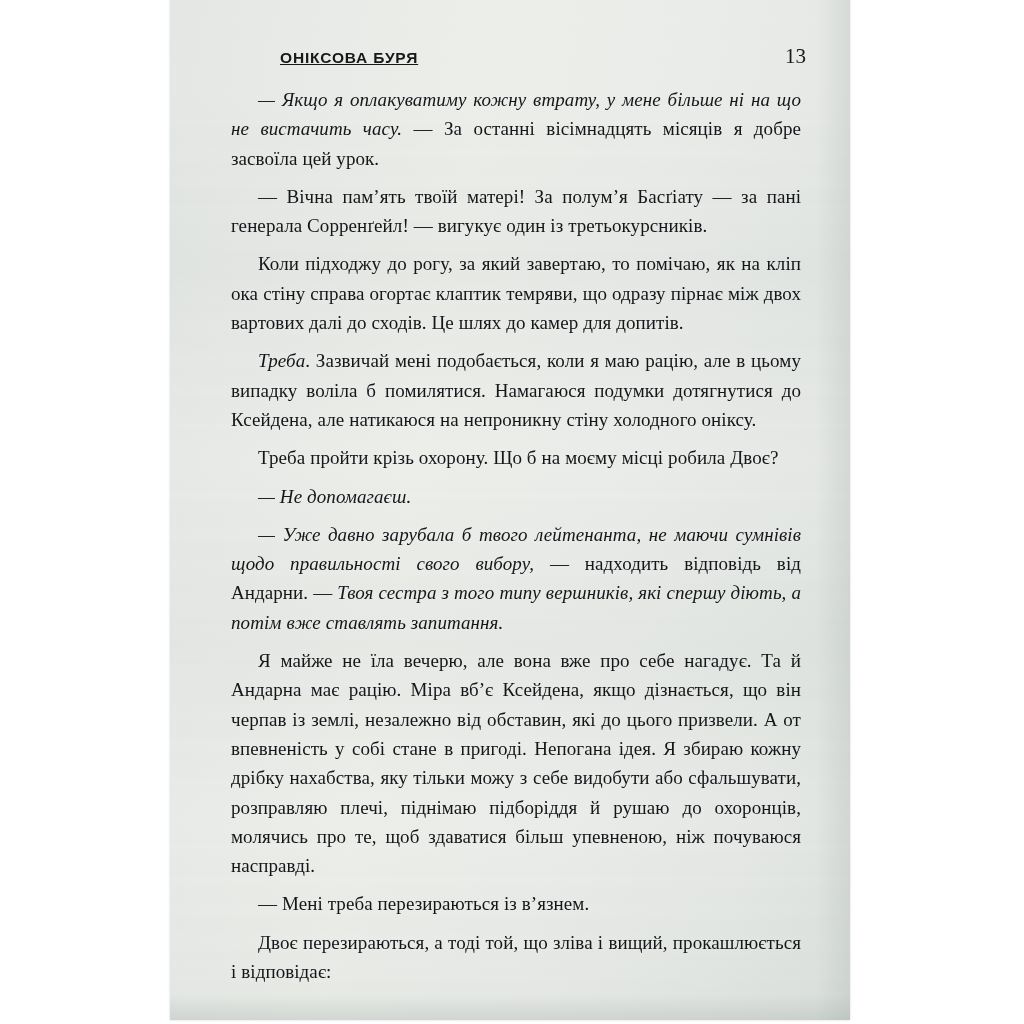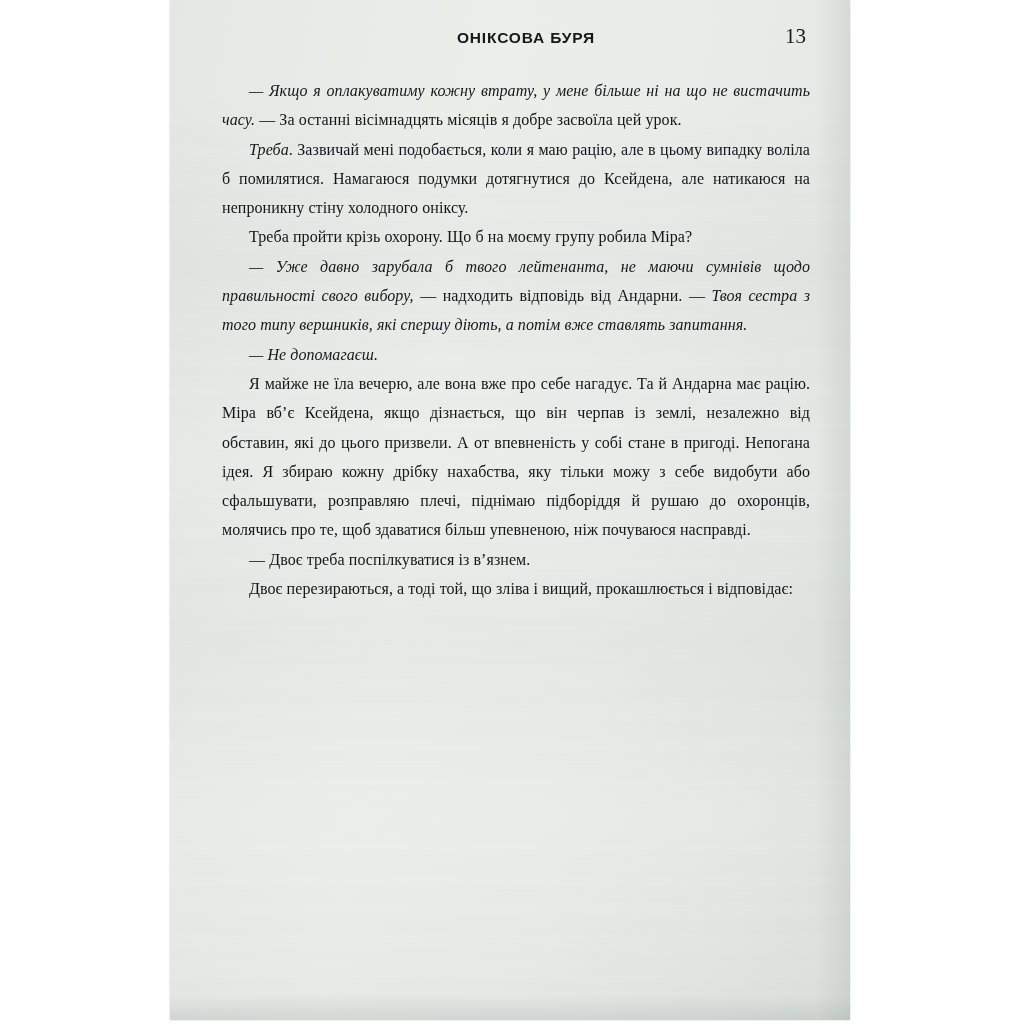--- a/index.html
+++ b/index.html
@@ -70,44 +70,45 @@
     align-items: baseline;
     justify-content: space-between;
   }
   .run-title {
     font-family: "Liberation Sans", "DejaVu Sans", sans-serif;
     font-size: 15.5px;
     letter-spacing: 0.055em;
     color: #17181a;
     font-weight: 600;
     flex: 1;
-    text-align: center;
     padding-left: 58px;
+    text-decoration: underline;
   }
   .folio {
     font-family: "Liberation Serif", "DejaVu Serif", serif;
     font-size: 21px;
     color: #17181a;
     min-width: 34px;
     text-align: right;
+    margin-top: 20px;
   }
 
   
   #text-block {
     position: absolute;
     left: 52px;
     top: 76px;
     width: 588px;
   }
   .para {
-    margin: 0;
+    margin: 9px;
     text-indent: 27px;
     text-align: justify;
     text-justify: inter-word;
-    font-size: 16px;
+    font-size: 19px;
     line-height: 29.3px;
     color: #15161a;
     hyphens: manual;
     -webkit-hyphens: manual;
     letter-spacing: 0.004em;
     word-spacing: 0.004em;
   }
   .para i, .para em {
     font-style: italic;
   }
@@ -123,22 +124,24 @@
   <div id="sheet-right-shade"></div>
   <div id="sheet-bottom-shade"></div>
 
   <div id="running-head">
     <div class="run-title">ОНІКСОВА БУРЯ</div>
     <div class="folio">13</div>
   </div>
 
   <div id="text-block">
       <p class="para"><i>— Якщо я оплакуватиму кожну втрату, у мене більше ні на що не вистачить часу. </i><span>— За останні вісімнадцять місяців я добре засвоїла цей урок.</span></p>
+      <p class="para"><span>— Вічна пам’ять твоїй матері! За полум’я Басґіату — за пані генерала Сорренґейл! — вигукує один із третьокурсників.</span></p>
+      <p class="para"><span>Коли підходжу до рогу, за який завертаю, то помічаю, як на кліп ока стіну справа огортає клаптик темряви, що одразу пірнає між двох вартових далі до сходів. Це шлях до камер для допитів.</span></p>
       <p class="para"><i>Треба</i><span>. Зазвичай мені подобається, коли я маю рацію, але в цьому випадку воліла б помилятися. Намагаюся подумки дотягнутися до Ксейдена, але натикаюся на непроникну стіну холодного оніксу.</span></p>
-      <p class="para"><span>Треба пройти крізь охорону. Що б на моєму групу робила Міра?</span></p>
+      <p class="para"><span>Треба пройти крізь охорону. Що б на моєму місці робила Двоє?</span></p>
+      <p class="para"><i>— Не допомагаєш.</i></p>
       <p class="para"><i>— Уже давно зарубала б твого лейтенанта, не маючи сумнівів щодо правильності свого вибору, </i><span>— надходить відповідь від Андарни. — </span><i>Твоя сестра з того типу вершників, які спершу діють, а потім вже ставлять запитання.</i></p>
-      <p class="para"><i>— Не допомагаєш.</i></p>
       <p class="para"><span>Я майже не їла вечерю, але вона вже про себе нагадує. Та й Андарна має рацію. Міра вб’є Ксейдена, якщо дізнається, що він черпав із землі, незалежно від обставин, які до цього призвели. А от впевненість у собі стане в пригоді. Непогана ідея. Я збираю кожну дрібку нахабства, яку тільки можу з себе видобути або сфальшувати, розправляю плечі, піднімаю підборіддя й рушаю до охоронців, молячись про те, щоб здаватися більш упевненою, ніж почуваюся насправді.</span></p>
-      <p class="para"><span>— Двоє треба поспілкуватися із в’язнем.</span></p>
+      <p class="para"><span>— Мені треба перезираються із в’язнем.</span></p>
       <p class="para"><span>Двоє перезираються, а тоді той, що зліва і вищий, прокашлюється і відповідає:</span></p>
     </div>
 
 </div>
 
 </body></html>

